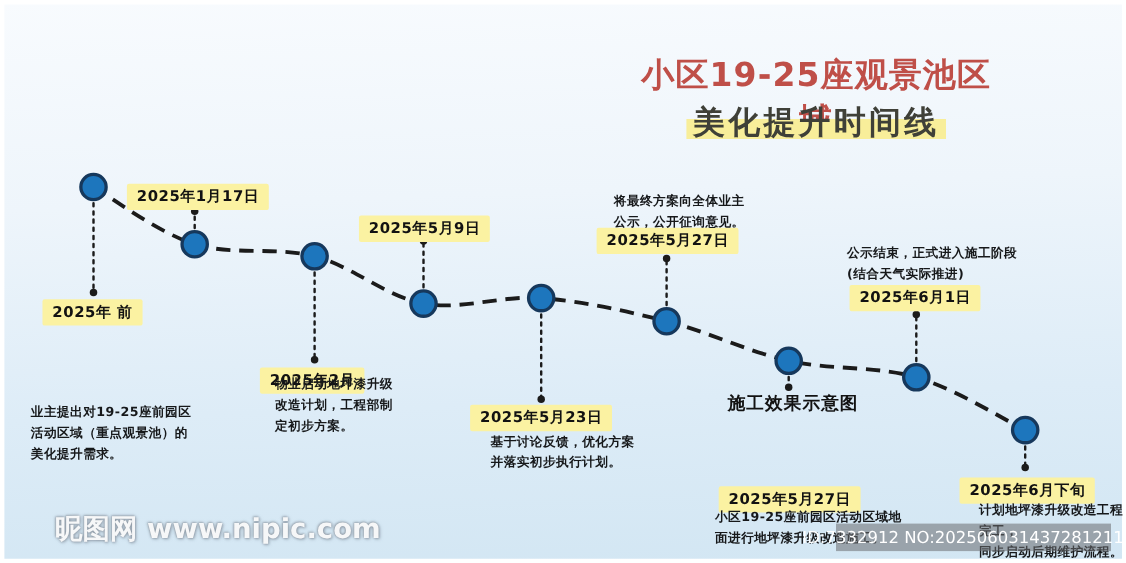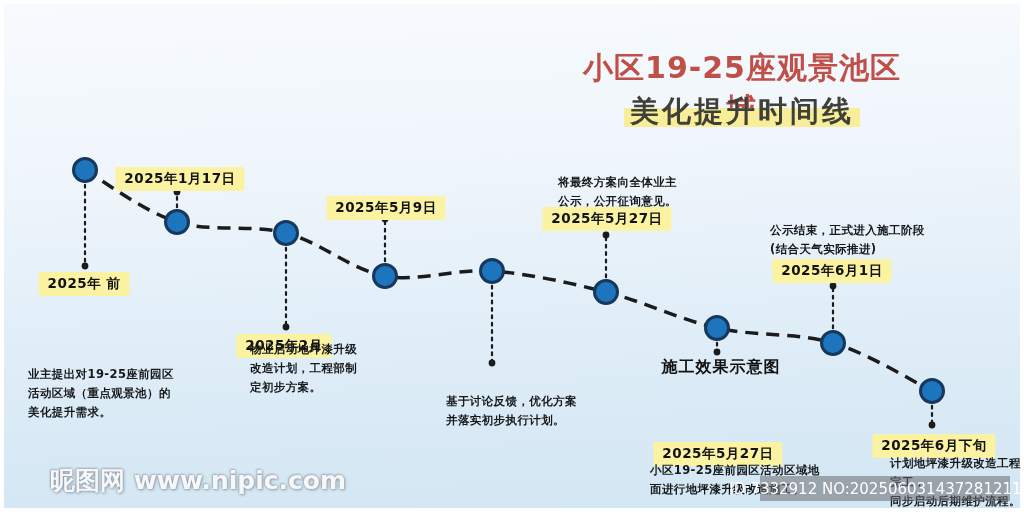--- a/index.html
+++ b/index.html
@@ -86,20 +86,21 @@
       <circle cx="606" cy="292" r="11.5" class="node-dot"></circle>
       <circle cx="717" cy="328" r="11.5" class="node-dot"></circle>
       <circle cx="833" cy="343" r="11.5" class="node-dot"></circle>
       <circle cx="932" cy="391" r="11.5" class="node-dot"></circle>
     </svg>
 
   <div class="badge" style="left:84px;top:272px">2025年 前</div>
   <div class="badge" style="left:180px;top:167px">2025年1月17日</div>
   <div class="badge" style="left:284px;top:334px">2025年2月</div>
   <div class="badge" style="left:386px;top:196px">2025年5月9日</div>
+  <div class="badge" style="left:492px;top:368px">2025年5月23日</div>
   <div class="badge" style="left:607px;top:207px">2025年5月27日</div>
   <div class="badge" style="left:832px;top:259px">2025年6月1日</div>
   <div class="badge" style="left:718px;top:442px">2025年5月27日</div>
   <div class="badge" style="left:934px;top:434px">2025年6月下旬</div>
 
   <div class="plain-label" style="left:721px;top:357px">施工效果示意图</div>
 
   <div class="desc" style="left:28px;top:365px">业主提出对19-25座前园区
 活动区域（重点观景池）的
 美化提升需求。</div>

